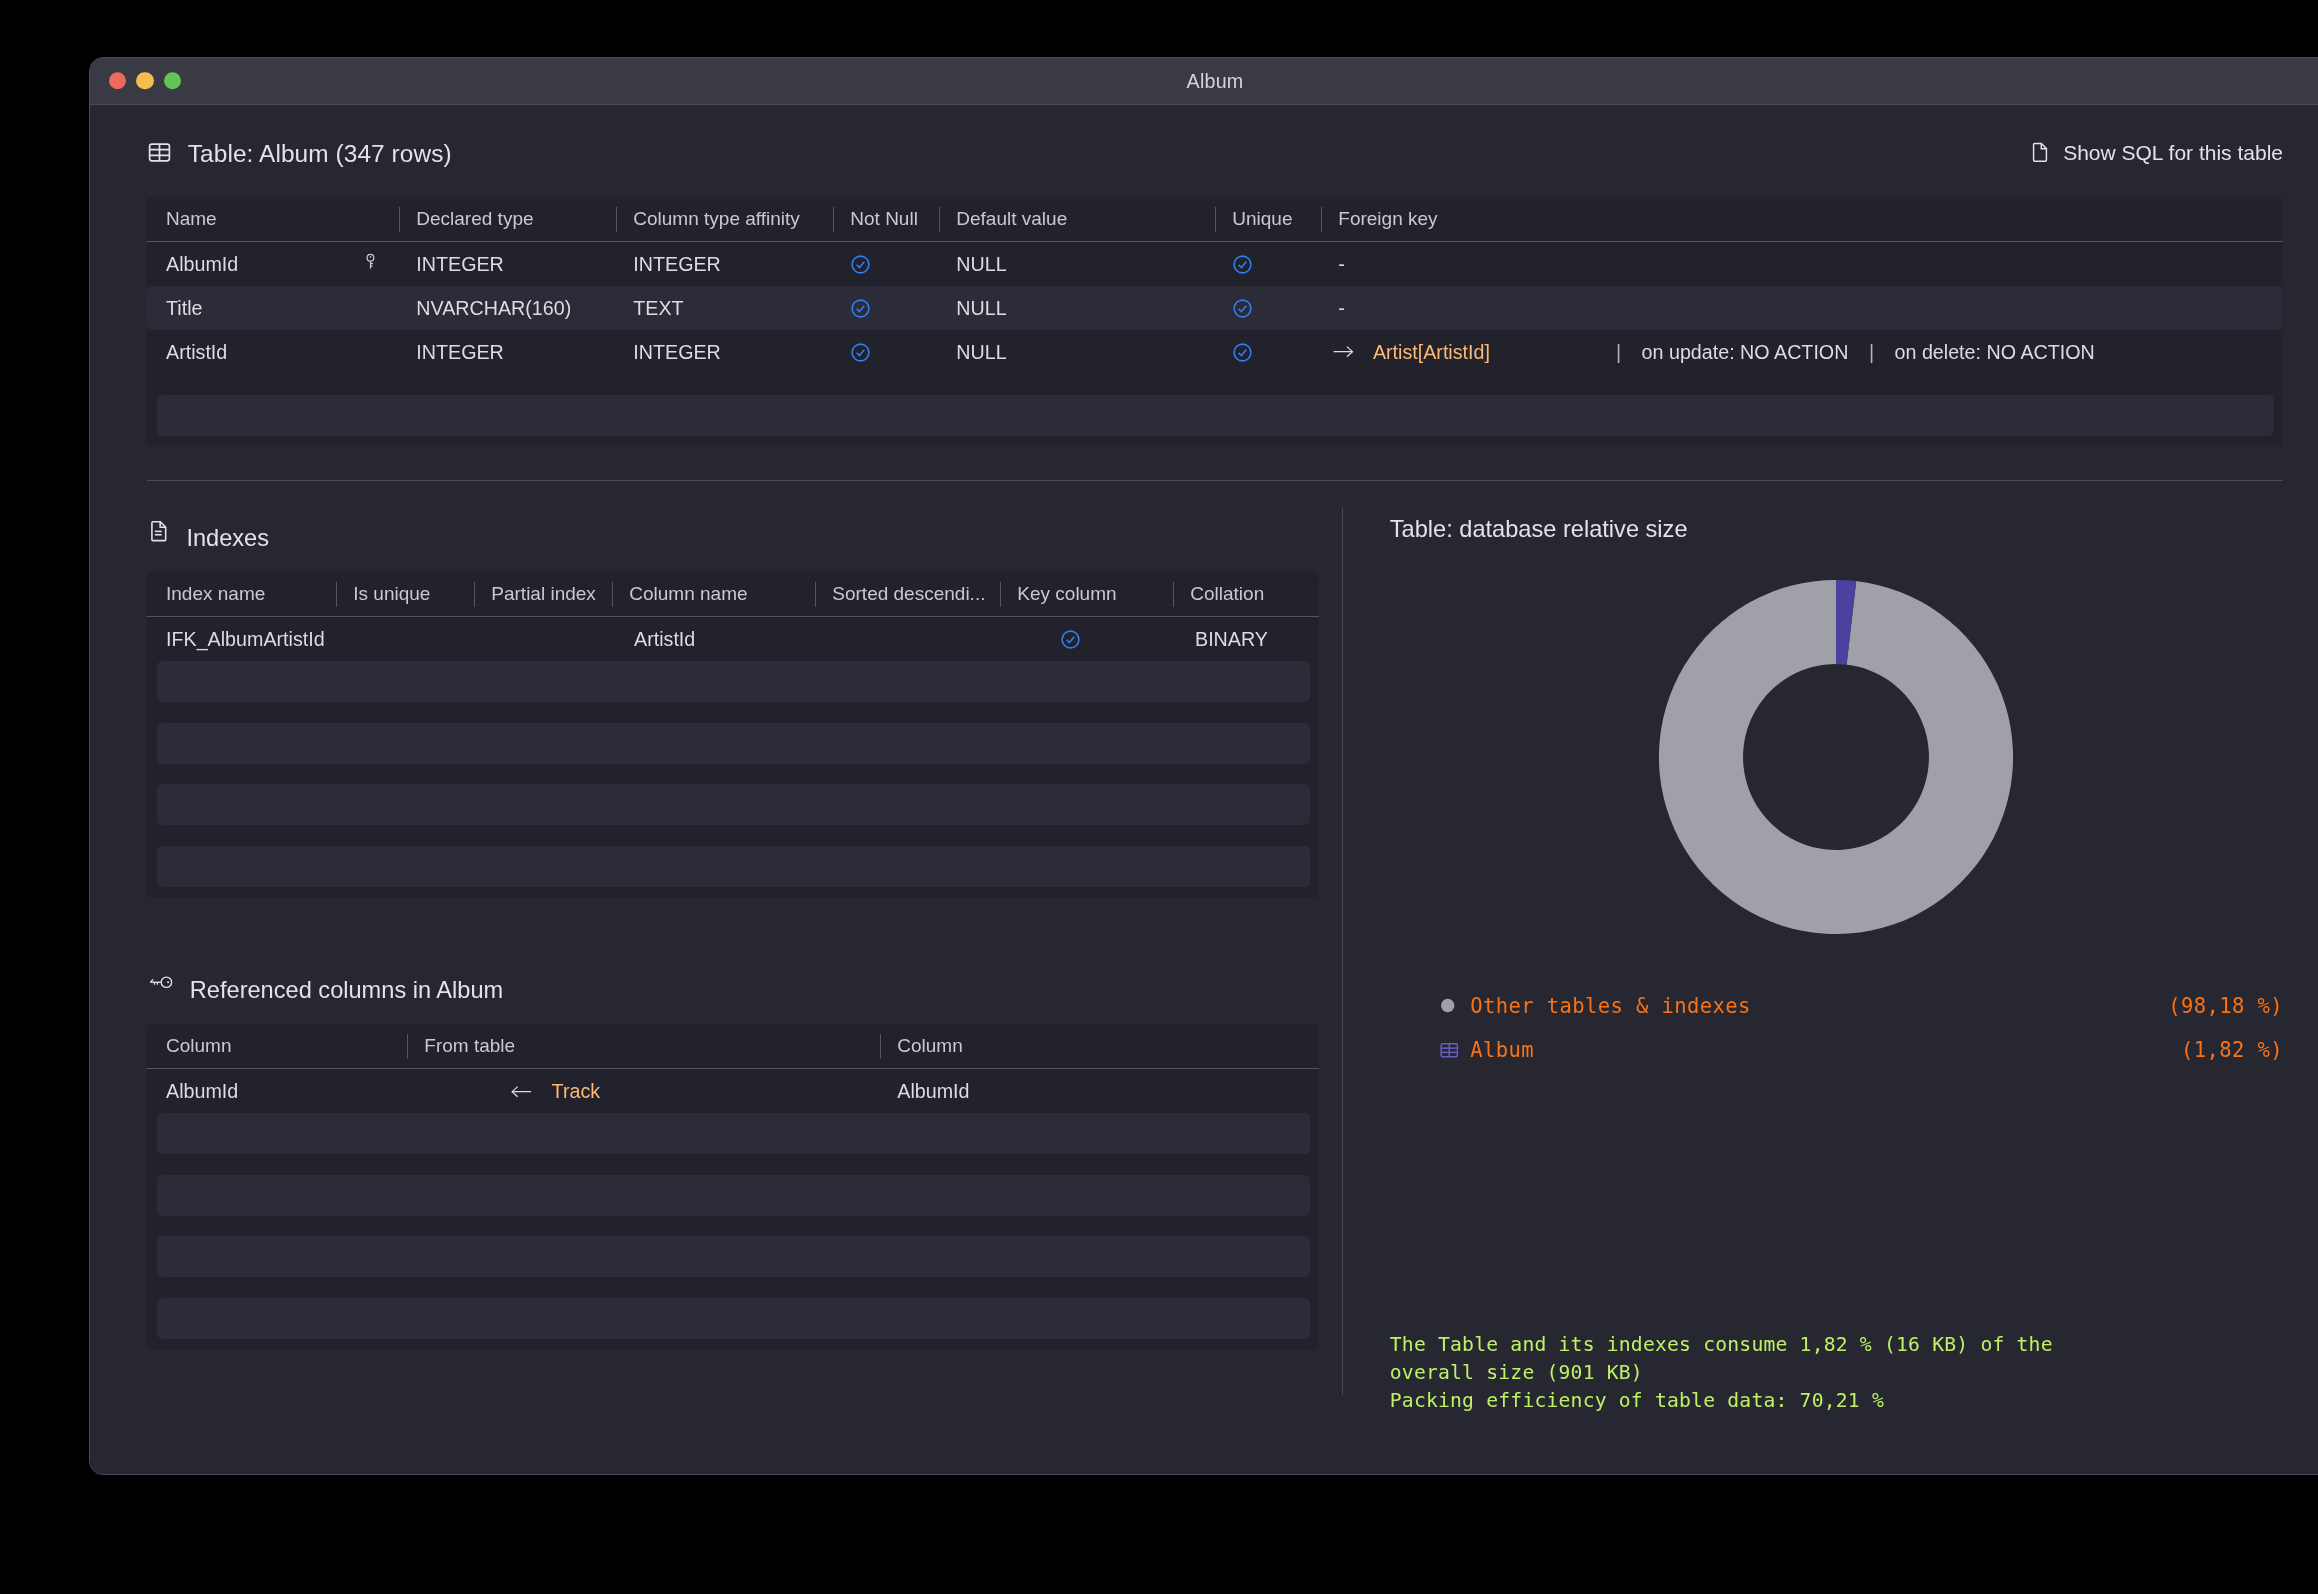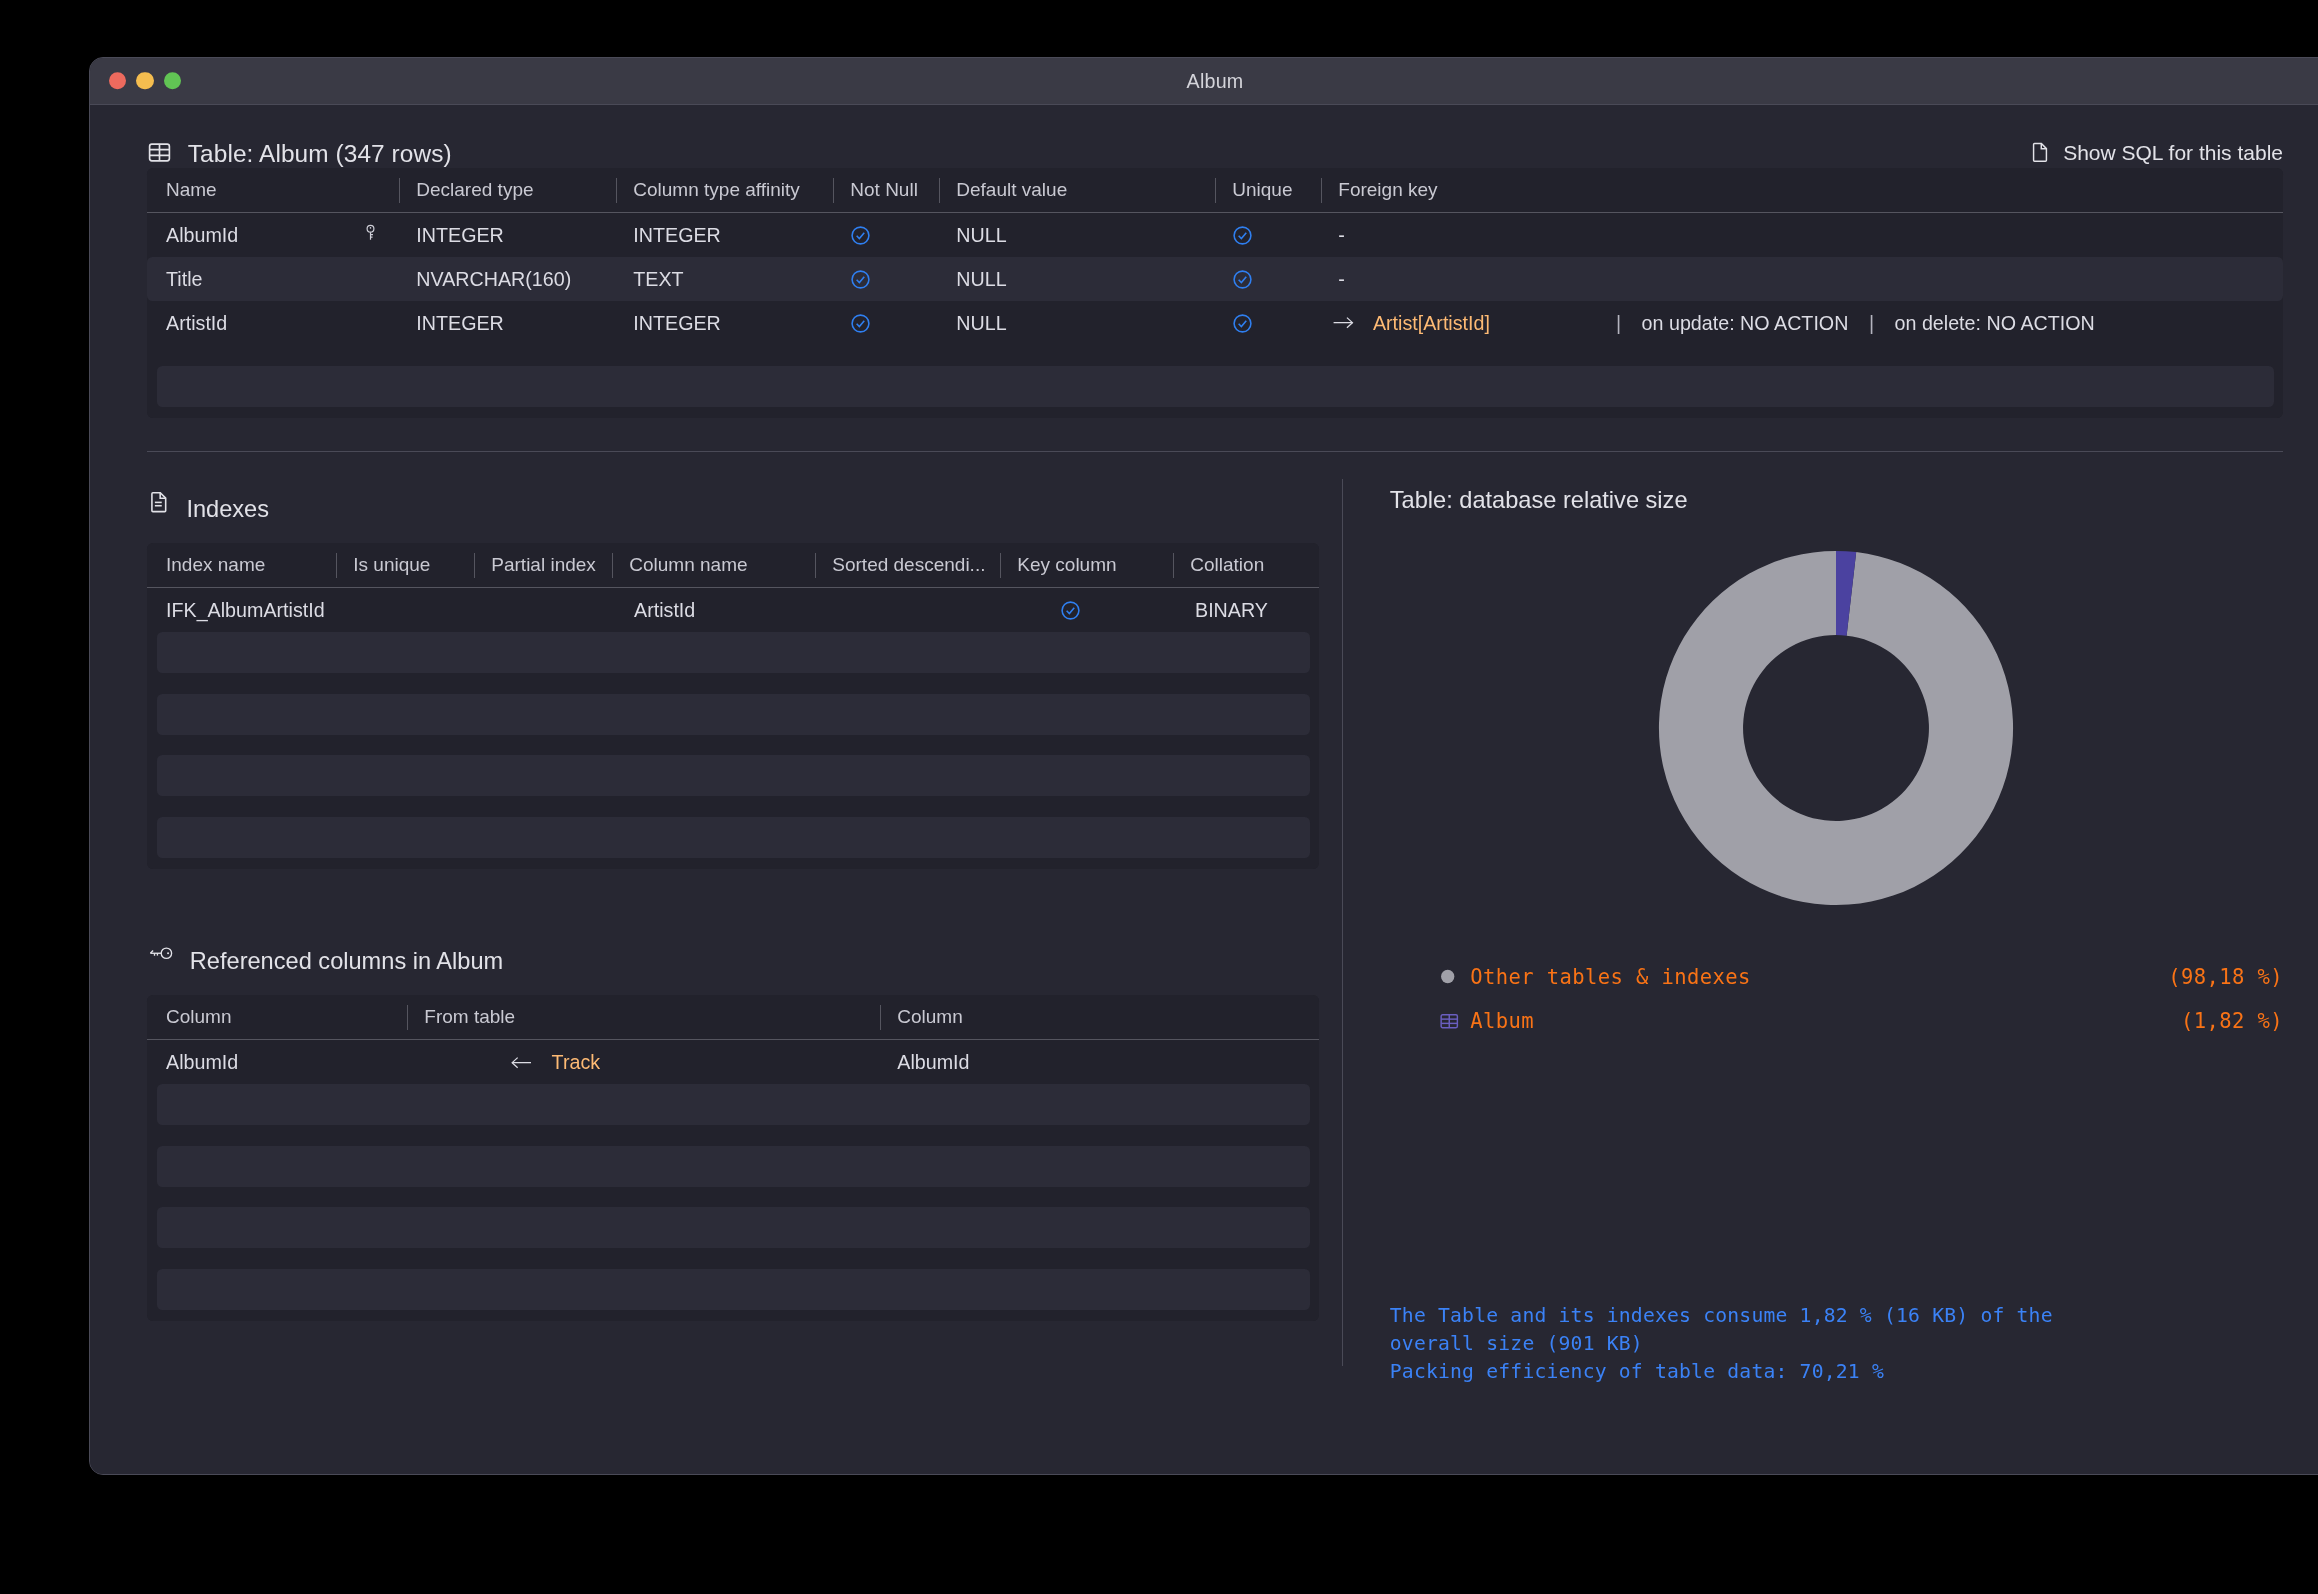--- a/index.html
+++ b/index.html
@@ -67,21 +67,21 @@
   }
 
   
   #top-section {
     padding: 35px 57px 0 57px;
   }
   .sec-head {
     display: flex;
     align-items: center;
     justify-content: space-between;
-    margin-bottom: 0;
+    margin-bottom: 29px;
   }
   .sec-head-left {
     display: flex;
     align-items: center;
     gap: 15.8px;
   }
   .sec-title {
     font-size: 24.4px;
     color: #e2e2e8;
     font-weight: 400;
@@ -234,21 +234,21 @@
   .leg-pct { width: 158px; text-align: right; letter-spacing: 0.4px; }
 
   #summary {
     position: absolute;
     left: 47px;
     right: 57px;
     top: 851px;
     font-family: "DejaVu Sans Mono", "Liberation Mono", monospace;
     font-size: 19.7px;
     line-height: 1.42;
-    color: #3b82f6;
+    color: #bef264;
     letter-spacing: 0.2px;
   }
   #summary div { white-space: pre-wrap; }
 </style>
 </head>
 <body>
 
 <div id="window">
 
   <div id="titlebar">

